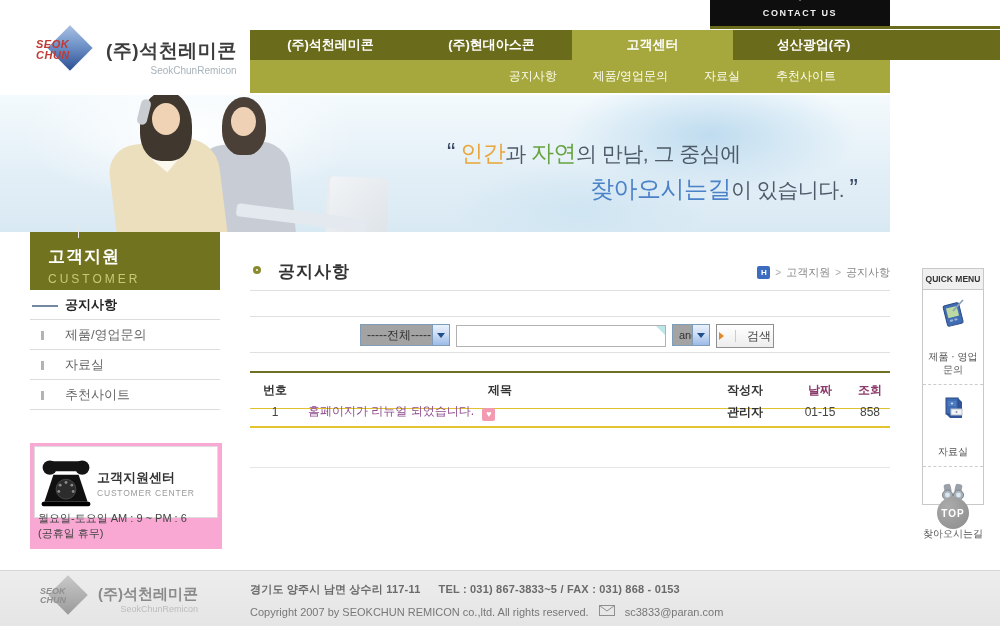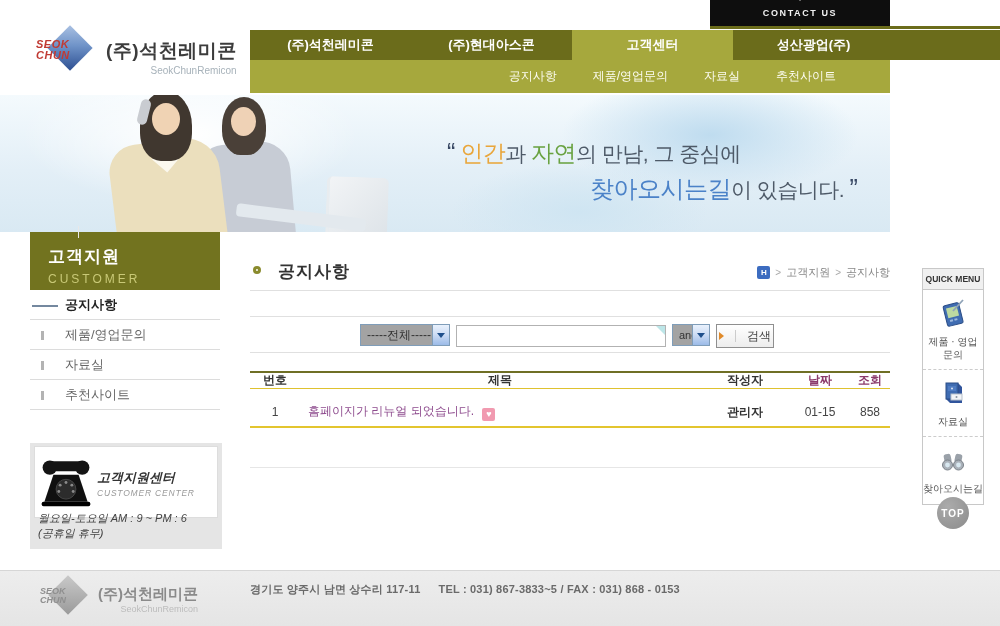--- a/index.html
+++ b/index.html
@@ -65,21 +65,21 @@
   .side-head .en { font-size:12px; color:#c9c977; letter-spacing:3px; margin-top:4px; }
   .side-tick { position:absolute; left:78px; top:226px; width:1px; height:12px; background:#e8e8e8; }
   .side-menu { position:absolute; left:30px; top:290px; width:190px; }
   .side-item { position:relative; height:30px; display:flex; align-items:center; padding-left:35px;
                border-bottom:1px solid #dcdcdc; font-size:13px; color:#666; cursor:pointer; }
   .side-item .bar { position:absolute; left:11px; top:11px; width:3px; height:9px; background:#b3b3b3; }
   .side-item.active { font-weight:bold; color:#222; }
   .side-item.active .bar { left:2px; top:15px; width:26px; height:2px; background:#74889f; }
 
   
-  .cust-panel { position:absolute; left:30px; top:443px; width:192px; height:106px; background:#e5e5e5;font-style:italic; }
+  .cust-panel { position:absolute; left:30px; top:443px; width:192px; height:106px; background:#f9a8d4; }
   .cust-box { position:absolute; left:4px; top:3px; width:184px; height:72px; background:#fff; border:1px solid #ddd; display:flex; align-items:center; }
   .cust-box .phone-wrap { width:62px; display:flex; justify-content:center; }
   .cc-text { padding-top:2px; }
   .cc-title { font-size:13px; font-weight:bold; color:#333; }
   .cc-sub { font-size:8.5px; color:#9a9a9a; letter-spacing:0.8px; margin-top:1px; }
   .cc-phone { font-size:19px; font-weight:bold; color:#3e7cc4; margin-top:3px; letter-spacing:0.5px; }
   .cust-hours { position:absolute; left:8px; top:68px; font-size:11px; color:#444; line-height:15px; }
 
   
   .title-row { position:absolute; left:250px; top:258px; width:640px; height:28px; }
@@ -99,41 +99,41 @@
   .sel .arr { width:0; height:0; border-left:4px solid transparent; border-right:4px solid transparent; border-top:5px solid #1f4f8b; }
   .sel-cat { left:110px; width:90px; }
   .sel-and { left:422px; width:38px; font-size:11px; }
   .search-input { position:absolute; left:206px; top:1px; width:210px; height:22px; border:1px solid #b2b2b2; background:#fff; padding:0 10px 0 5px; font-size:12px; color:#333; font-family:"Liberation Sans",sans-serif; }
   .input-corner { position:absolute; left:406px; top:2px; width:0; height:0; border-top:9px solid #bde6e8; border-left:9px solid transparent; }
   .btn-search { position:absolute; left:466px; top:0; width:58px; height:24px; border:1px solid #8f8f8f; background:linear-gradient(180deg,#ffffff,#ededed);
                 display:flex; align-items:center; justify-content:center; gap:11px; font-size:12px; color:#444; cursor:pointer; }
   .go-arr { width:0; height:0; border-top:4px solid transparent; border-bottom:4px solid transparent; border-left:5px solid #e08a2a; }
   .btn-div { width:1px; height:12px; background:#ccc; }
 
-  .tbl-head { position:absolute; left:250px; top:371px; width:640px; height:18px; border-top:2px solid #6f6f25; border-bottom:1px solid #dfc22f;
+  .tbl-head { position:absolute; left:250px; top:371px; width:640px; height:38px; border-top:2px solid #6f6f25; border-bottom:1px solid #dfc22f;
               display:flex; align-items:center; font-size:12px; font-weight:bold; color:#333; }
   .tbl-row { position:absolute; left:250px; top:398px; width:640px; height:30px; border-bottom:2px solid #e3c52f;
              display:flex; align-items:center; font-size:12px; color:#444; }
   .c-no { width:50px; text-align:center; }
   .c-title { width:400px; text-align:center; }
   .c-title-cell { width:400px; text-align:left; padding-left:8px; }
   .c-author { width:90px; text-align:center; }
   .c-date { width:60px; text-align:center; }
   .c-views { width:40px; text-align:center; }
   .hdr-purple { color:#8b3a6b; }
   .row-title-link { color:#8d4a8d; cursor:pointer; }
   .row-author { font-weight:bold; color:#333; }
   .heart-ico { display:inline-flex; align-items:center; justify-content:center; width:13px; height:13px; margin-left:5px;
                background:#f19ab0; border-radius:2px; color:#fff; font-size:9px; line-height:1; vertical-align:-2px; }
 
   
   .quick { position:absolute; left:922px; top:268px; width:62px; height:237px; border:1px solid #c8c8c8; background:#fff; }
   .quick-head { height:21px; background:#f0f0f0; border-bottom:1px solid #c8c8c8; display:flex; align-items:center; justify-content:center;
                 font-size:8.5px; font-weight:bold; color:#333; }
-  .quick-item { padding:9px 2px 8px; display:flex; flex-direction:column; align-items:center; gap:2px; cursor:pointer; }
+  .quick-item { padding:9px 2px 8px; display:flex; flex-direction:column; align-items:center; gap:17px; cursor:pointer; }
   .quick-item + .quick-item { border-top:1px dashed #ccc; }
   .quick-label { font-size:10px; color:#555; text-align:center; line-height:13px; white-space:nowrap; }
   .top-btn { position:absolute; left:937px; top:497px; width:32px; height:32px; border-radius:50%;
              background:radial-gradient(circle at 35% 30%,#ababab,#8b8b8b); color:#fff; font-weight:bold; font-size:10px;
              display:flex; align-items:center; justify-content:center; letter-spacing:1px; cursor:pointer; }
 
   
   .footer { position:absolute; left:0; top:570px; width:1000px; height:56px; background:linear-gradient(180deg,#ededed,#e5e5e5); border-top:1px solid #d6d6d6; }
   .f-logo { position:absolute; left:40px; top:8px; display:flex; align-items:flex-start; }
   .f-mark { position:relative; width:52px; height:40px; }
@@ -379,16 +379,26 @@
       </div>
       <div style="margin-left:6px;margin-top:6px">
         <div class="f-kr">(주)석천레미콘</div>
         <div class="f-en">SeokChunRemicon</div>
       </div>
     </div>
     <div class="f-text">
       <div class="f-line1">
         <span>경기도 양주시 남면 상수리  117-11</span><span class="gap"></span><span>TEL : 031) 867-3833~5  /  FAX : 031) 868 - 0153</span>
       </div>
+      <div class="f-line2">
+        <span>Copyright 2007 by SEOKCHUN REMICON co.,ltd. All rights reserved.</span>
+        <span>
+          <svg width="16" height="11" viewBox="0 0 16 11">
+              <rect x="0.5" y="0.5" width="15" height="10" fill="none" stroke="#8f8f8f"></rect>
+              <path d="M0.5 0.5 L8 6 L15.5 0.5" fill="none" stroke="#8f8f8f"></path>
+            </svg>
+        </span>
+        <span>sc3833@paran.com</span>
+      </div>
     </div>
   </div>
 
 </div>
 
 </body></html>

